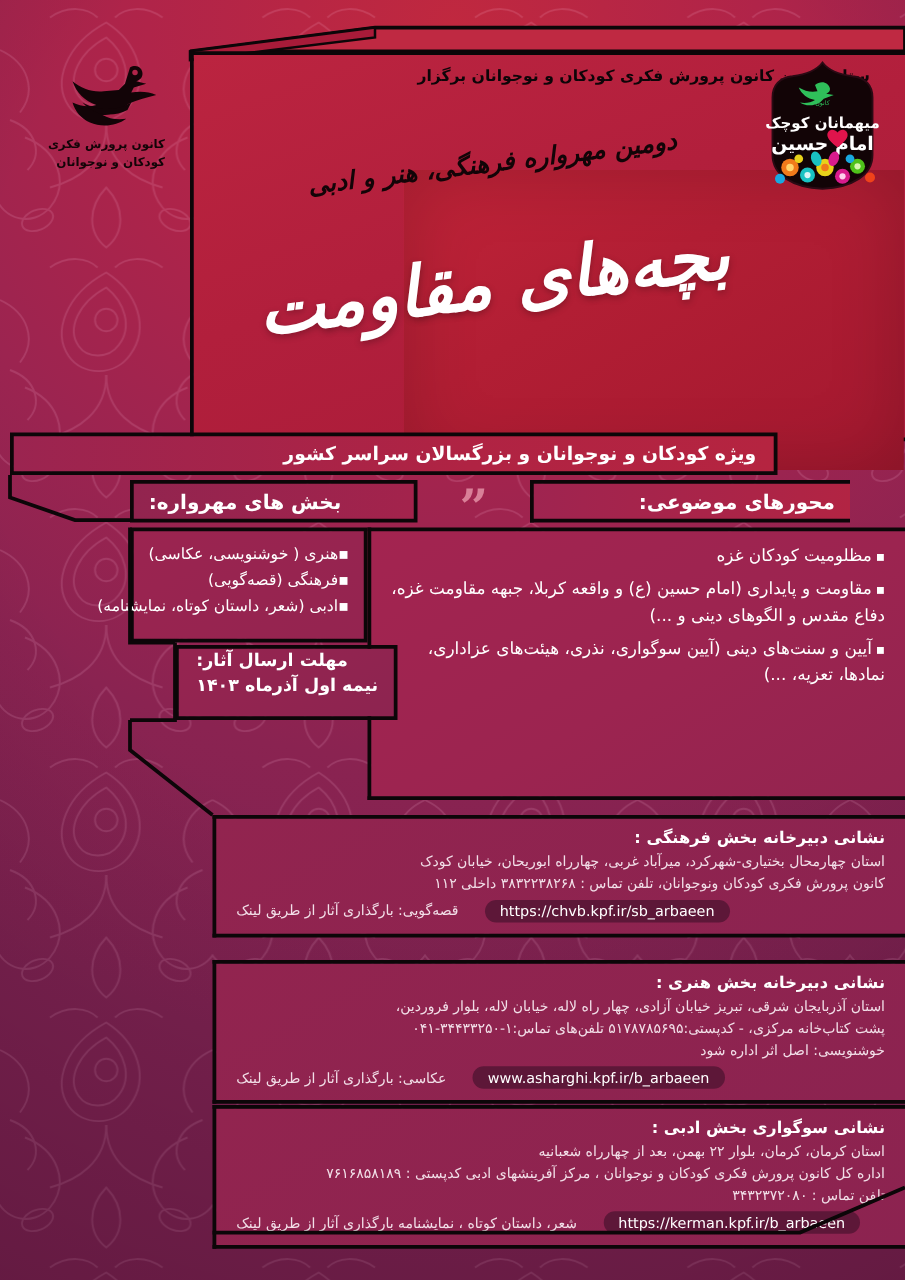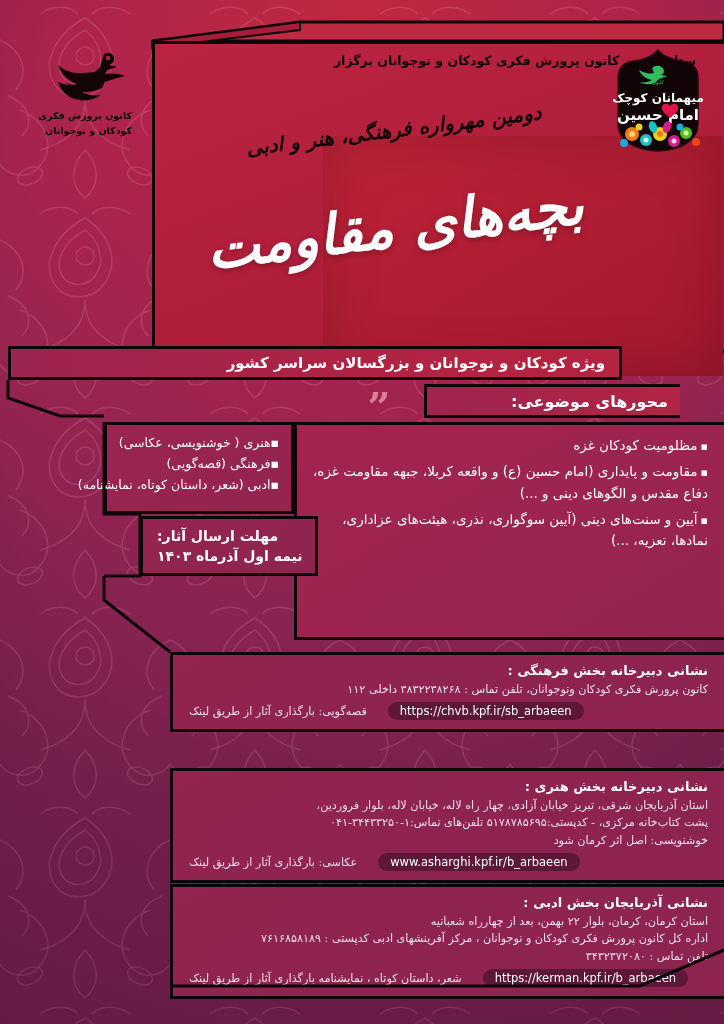--- a/index.html
+++ b/index.html
@@ -82,21 +82,21 @@
 
   
   .sections{left:104px;top:422px;width:190px;height:92px;
     background:linear-gradient(150deg,#9b2450 0%,#942450 100%);
     padding:8px 12px 6px 12px;}
   .sections ul{list-style:none;margin:0;padding:0;direction:rtl;text-align:right;}
   .sections li{color:#fff;font-size:12.5px;line-height:1.66;white-space:nowrap;}
 
   .deadline{left:140px;top:516px;width:178px;height:60px;
     background:linear-gradient(150deg,#962450 0%,#8d2450 100%);
-    display:flex;flex-direction:column;align-items:flex-end;justify-content:center;
+    display:flex;flex-direction:column;align-items:flex-end;
     padding:0 14px;}
   .deadline div{color:#fff;font-size:14px;font-weight:bold;direction:rtl;line-height:1.45;white-space:nowrap;}
 
   
   .addr{left:170px;top:652px;width:554px;
     background:linear-gradient(150deg,#92244f 0%,#8c2350 100%);
     border-right:none;padding:8px 16px 9px 16px;direction:rtl;text-align:right;}
   .addr.a2{top:768px;}
   .addr.a3{top:884px;}
   .addr .a-title{color:#fff;font-size:13px;font-weight:bold;margin-bottom:3px;}
@@ -219,20 +219,23 @@
   </div>
 
   <div class="panel hdr-mehvar">
     <span>محورهای موضوعی:</span>
   </div>
 
   <div class="quote-box">
     <span class="quote-glyph">”</span>
   </div>
 
+  <div class="panel hdr-bakhsh">
+    <span>بخش های مهرواره:</span>
+  </div>
 
   <div class="panel topics">
     <ul>
       <li><span class="bul">▪</span><span>مظلومیت کودکان غزه</span></li>
       <li><span class="bul">▪</span><span>مقاومت و پایداری (امام حسین (ع) و واقعه کربلا، جبهه مقاومت غزه، دفاع مقدس و الگوهای دینی و ...)</span></li>
       <li><span class="bul">▪</span><span>آیین و سنت‌های دینی (آیین سوگواری، نذری، هیئت‌های عزاداری، نمادها، تعزیه، ...)</span></li>
     </ul>
   </div>
 
   <div class="panel sections">
@@ -243,40 +246,41 @@
     </ul>
   </div>
 
   <div class="panel deadline">
     <div>مهلت ارسال آثار:</div>
     <div>نیمه اول آذرماه ۱۴۰۳</div>
   </div>
 
   <div class="panel addr a1">
     <div class="a-title">نشانی دبیرخانه بخش فرهنگی :</div>
+    <div class="a-line">استان چهارمحال بختیاری-شهرکرد، میرآباد غربی، چهارراه ابوریحان، خیابان کودک</div>
     <div class="a-line">کانون پرورش فکری کودکان ونوجوانان، تلفن تماس : ۳۸۳۲۲۳۸۲۶۸ داخلی ۱۱۲</div>
     <div class="a-foot">
       <span class="a-foot-label">قصه‌گویی: بارگذاری آثار از طریق لینک</span>
       <span class="link-pill">https://chvb.kpf.ir/sb_arbaeen</span>
     </div>
   </div>
 
   <div class="panel addr a2">
     <div class="a-title">نشانی دبیرخانه بخش هنری :</div>
     <div class="a-line">استان آذربایجان شرقی، تبریز خیابان آزادی، چهار راه لاله، خیابان لاله، بلوار فروردین،</div>
     <div class="a-line">پشت کتاب‌خانه مرکزی، - کدپستی:۵۱۷۸۷۸۵۶۹۵ تلفن‌های تماس:۱-۳۴۴۳۳۲۵۰-۰۴۱</div>
-    <div class="a-line">خوشنویسی: اصل اثر کرمان شود</div>
+    <div class="a-line">خوشنویسی: اصل اثر اداره شود</div>
     <div class="a-foot">
       <span class="a-foot-label">عکاسی: بارگذاری آثار از طریق لینک</span>
       <span class="link-pill">www.asharghi.kpf.ir/b_arbaeen</span>
     </div>
   </div>
 
   <div class="panel addr a3">
-    <div class="a-title">نشانی آذربایجان بخش ادبی :</div>
+    <div class="a-title">نشانی سوگواری بخش ادبی :</div>
     <div class="a-line">استان کرمان، کرمان، بلوار ۲۲ بهمن، بعد از چهارراه شعبانیه</div>
     <div class="a-line">اداره کل کانون پرورش فکری کودکان و نوجوانان ، مرکز آفرینشهای ادبی کدپستی : ۷۶۱۶۸۵۸۱۸۹</div>
     <div class="a-line">تلفن تماس : ۳۴۳۲۳۷۲۰۸۰</div>
     <div class="a-foot">
       <span class="a-foot-label">شعر، داستان کوتاه ، نمایشنامه بارگذاری آثار از طریق لینک</span>
       <span class="link-pill">https://kerman.kpf.ir/b_arbaeen</span>
     </div>
   </div>
 
   <svg style="position:absolute;inset:0;pointer-events:none" viewBox="0 0 724 1024" preserveAspectRatio="none">

